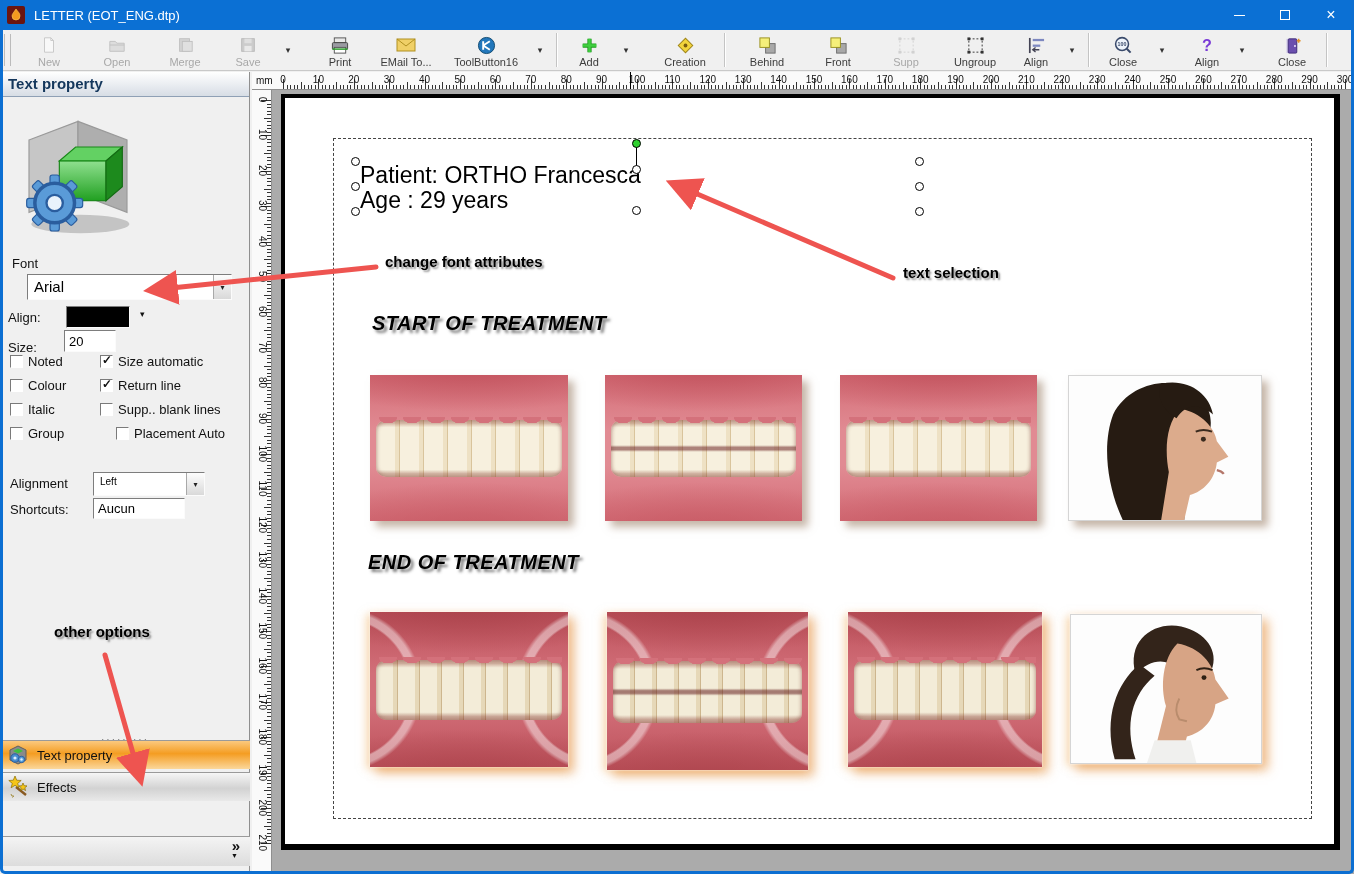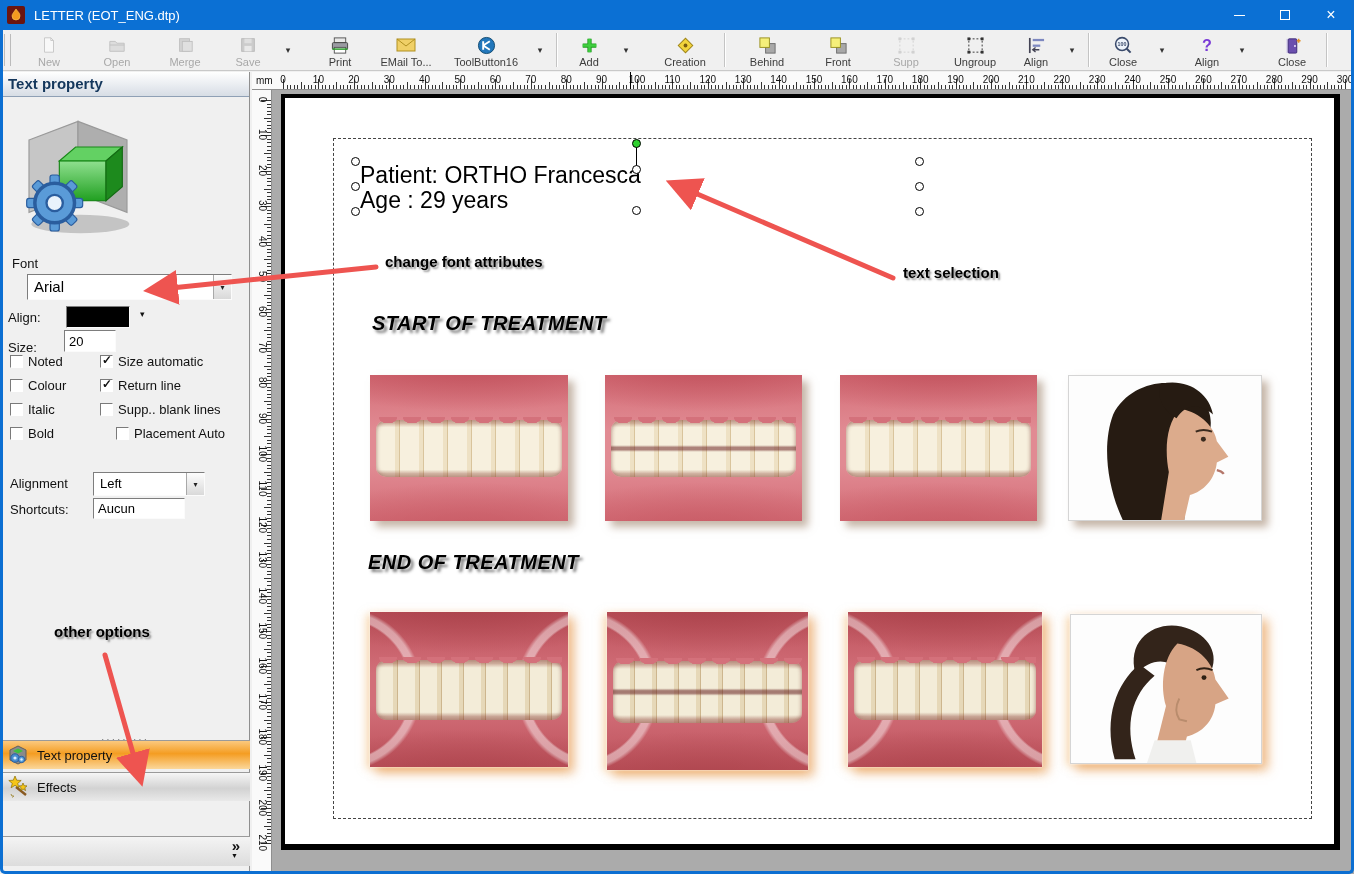--- a/index.html
+++ b/index.html
@@ -427,30 +427,30 @@
     <div class="chk" style="left:10px; top:330px">
       <span class="box"></span>
         <span>Italic</span>
       </div>
     <div class="chk" style="left:100px; top:330px">
       <span class="box"></span>
         <span>Supp.. blank lines</span>
       </div>
     <div class="chk" style="left:10px; top:354px">
       <span class="box"></span>
-        <span>Bold</span>
+        <span>Group</span>
       </div>
     <div class="chk" style="left:116px; top:354px">
       <span class="box"></span>
         <span>Placement Auto</span>
       </div>
 
     <div class="plabel" style="left:10px; top:404px">Alignment</div>
     <div class="combo sunken" style="left:93px; top:400px; width:112px; height:24px">
-      <div class="cval" style="font-size:13px">Left</div>
+      <div class="cval" style="font-size:10px">Left</div>
       <div class="cbtn">
           <span>▾</span>
         </div>
     </div>
     <div class="plabel" style="left:10px; top:430px">Shortcuts:</div>
     <div class="sunken" style="position:absolute; left:93px; top:426px; width:92px; height:21px; font-size:13px; padding:2px 0 0 4px">Aucun</div>
 
     <div class="dots" style="top:658px">.........</div>
 
     <div class="navbtn active" style="top:668px">

